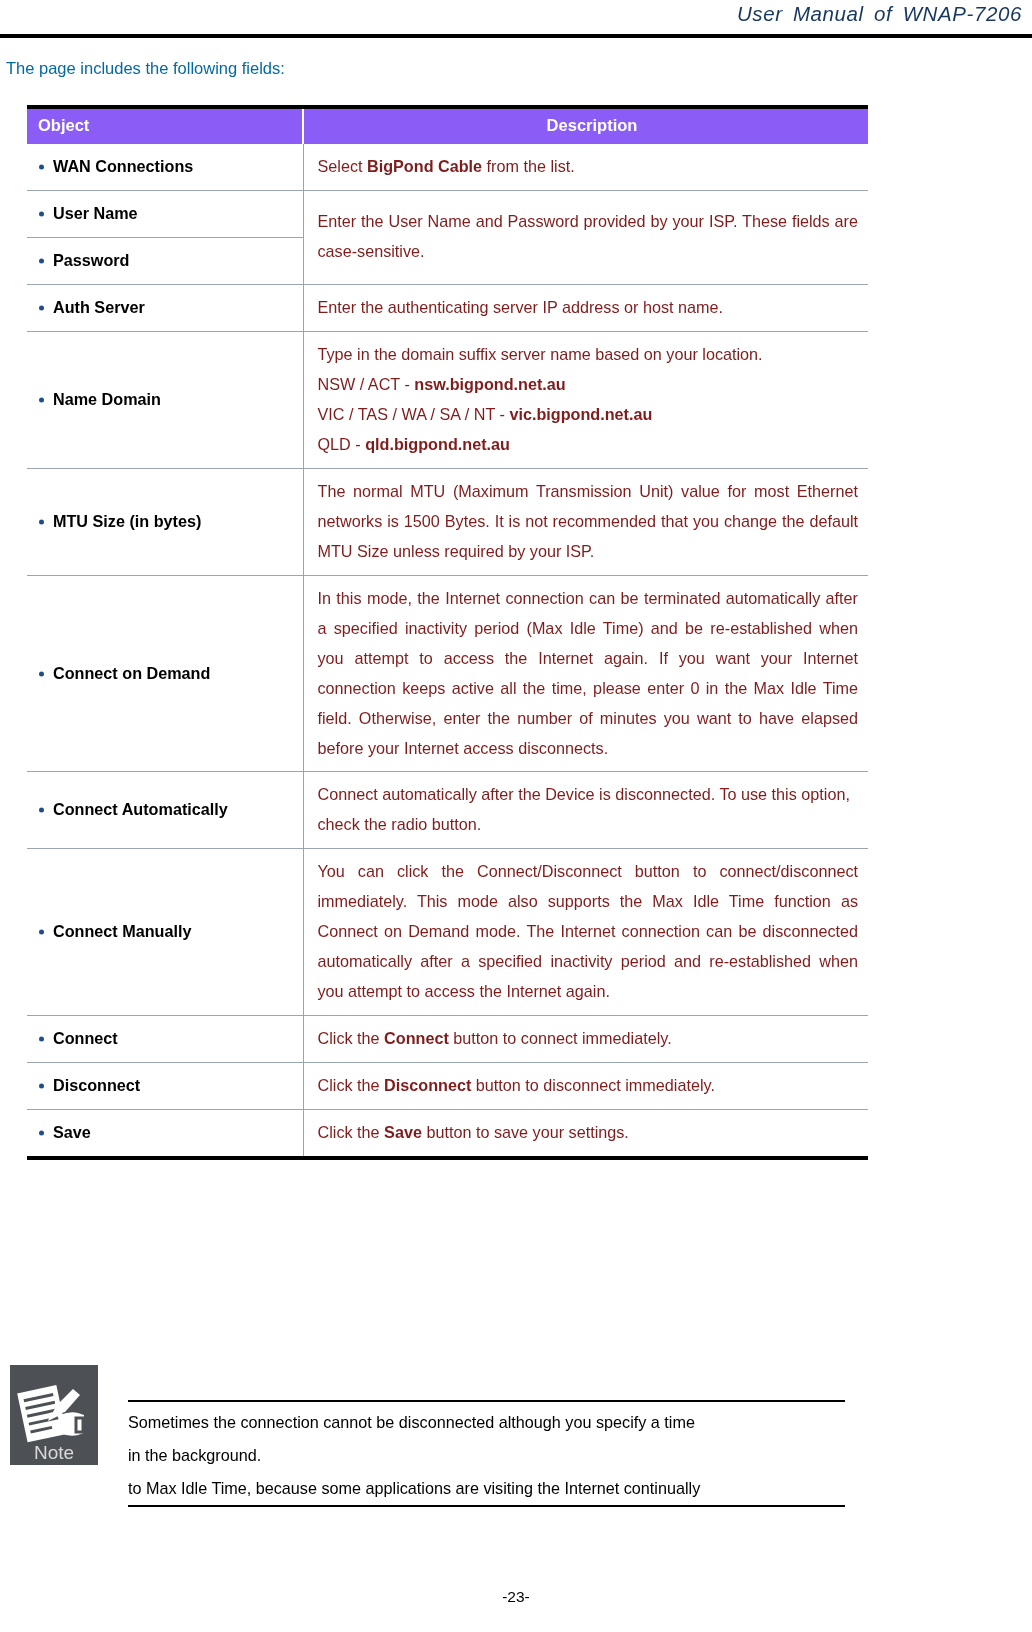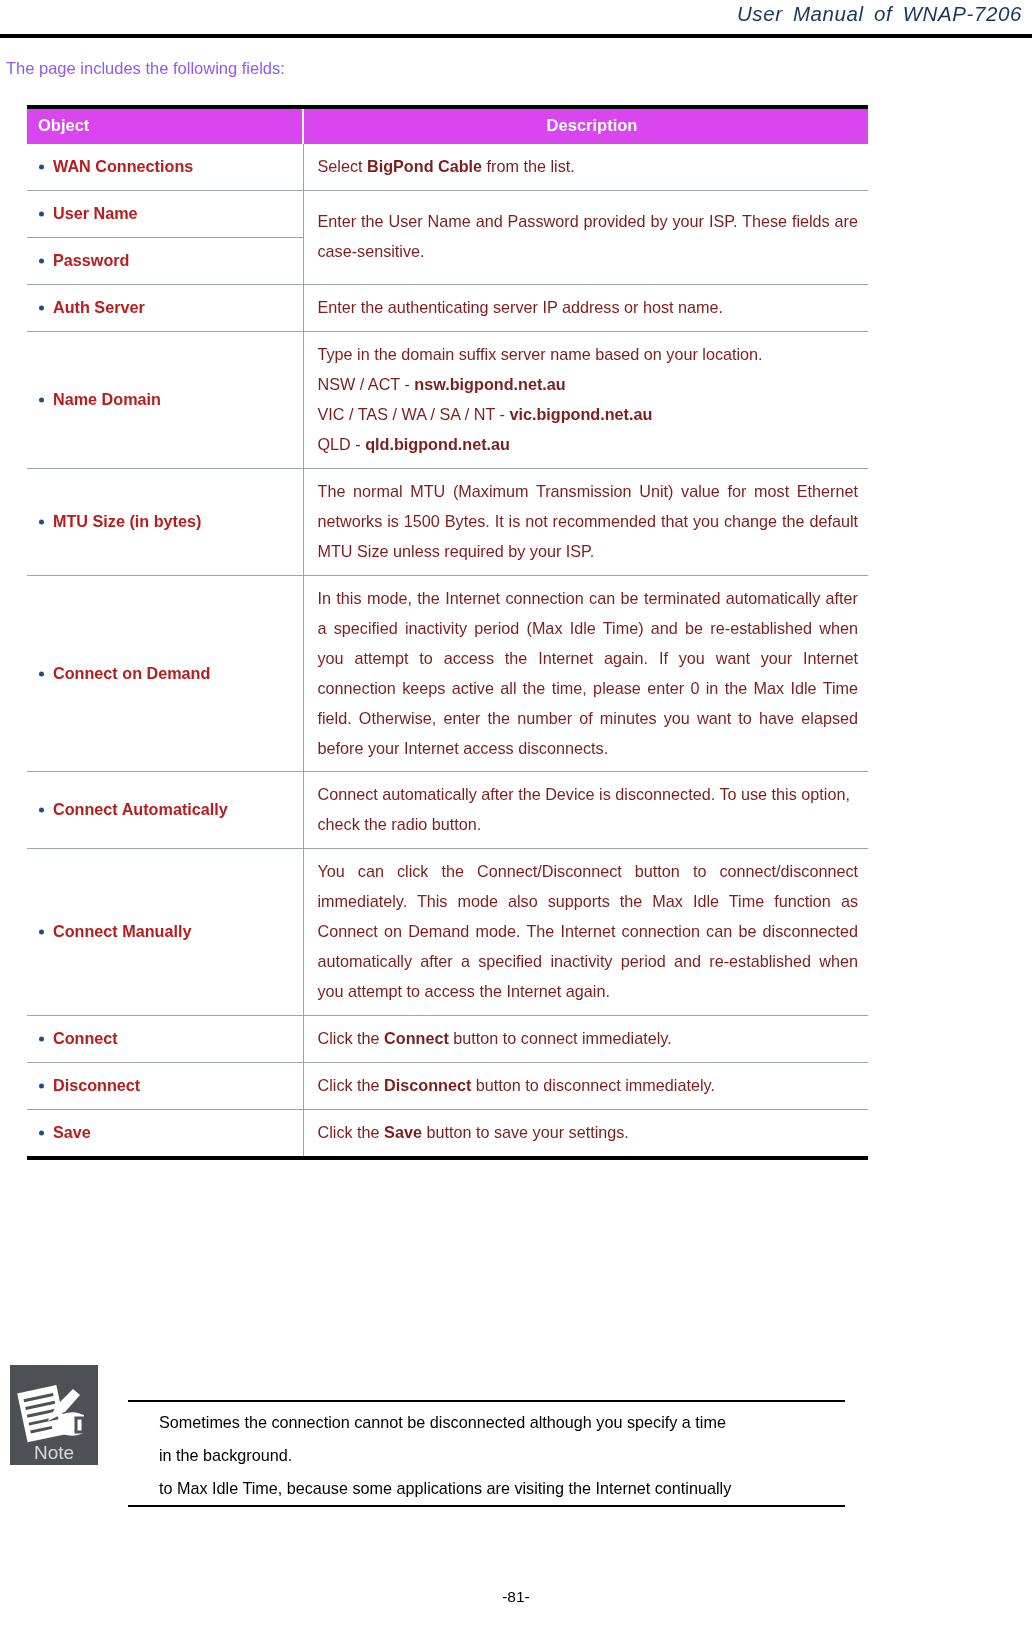--- a/index.html
+++ b/index.html
@@ -45,21 +45,21 @@
     height: 4px;
     background: #000000;
   }
 
   
   .intro-line {
     position: absolute;
     left: 6px;
     top: 59px;
     font-size: 16.5px;
-    color: #8b5cf6;
+    color: #0369a1;
   }
 
   
   .field-table-wrap {
     position: absolute;
     left: 27px;
     top: 105px;
     width: 841px;
   }
   .table-top-rule {
@@ -69,21 +69,21 @@
   }
   table.field-table {
     width: 100%;
     border-collapse: collapse;
     table-layout: fixed;
   }
   table.field-table col.c-obj { width: 276px; }
   table.field-table col.c-desc { width: 565px; }
 
   thead th {
-    background: #d946ef;
+    background: #8b5cf6;
     color: #ffffff;
     font-size: 16.5px;
     font-weight: bold;
     text-align: left;
     padding: 7px 0 9px 11px;
     height: 34px;
     vertical-align: middle;
   }
   thead th.th-desc {
     padding-left: 12px;
@@ -91,21 +91,21 @@
     text-align: center;
   }
 
   tbody td {
     border-bottom: 1px solid #9aa5b1;
     vertical-align: middle;
     font-size: 16.2px;
     line-height: 1.85;
   }
   tbody td.obj-cell {
-    color: #b91c1c;
+    color: #000000;
     font-weight: bold;
     padding: 8px 6px 8px 26px;
     position: relative;
     border-right: 1px solid #9aa5b1;
   }
   tbody td.obj-cell .bullet {
     position: absolute;
     left: 12px;
     top: 50%;
     transform: translateY(-50%);
@@ -160,21 +160,20 @@
   .note-text {
     position: absolute;
     left: 128px;
     top: 1406px;
     width: 717px;
     font-size: 16.2px;
     line-height: 2.05;
     text-align: justify;
     text-justify: inter-word;
     color: #000000;
-    margin-left: 31px;
   }
   .note-text .nline { display: block; }
   .note-text .nline.last { text-align: left; }
 
   
   .page-footer {
     position: absolute;
     left: 0;
     top: 1588px;
     width: 1032px;
@@ -337,13 +336,13 @@
   </svg>
 </div>
 <div class="note-rule-top"></div>
 <div class="note-text">
   <span class="nline">Sometimes the connection cannot be disconnected although you specify a time</span>
   <span class="nline last">in the background.</span>
   <span class="nline">to Max Idle Time, because some applications are visiting the Internet continually</span>
 </div>
 <div class="note-rule-bottom"></div>
 
-<div class="page-footer">-81-</div>
+<div class="page-footer">-23-</div>
 
 </body></html>

